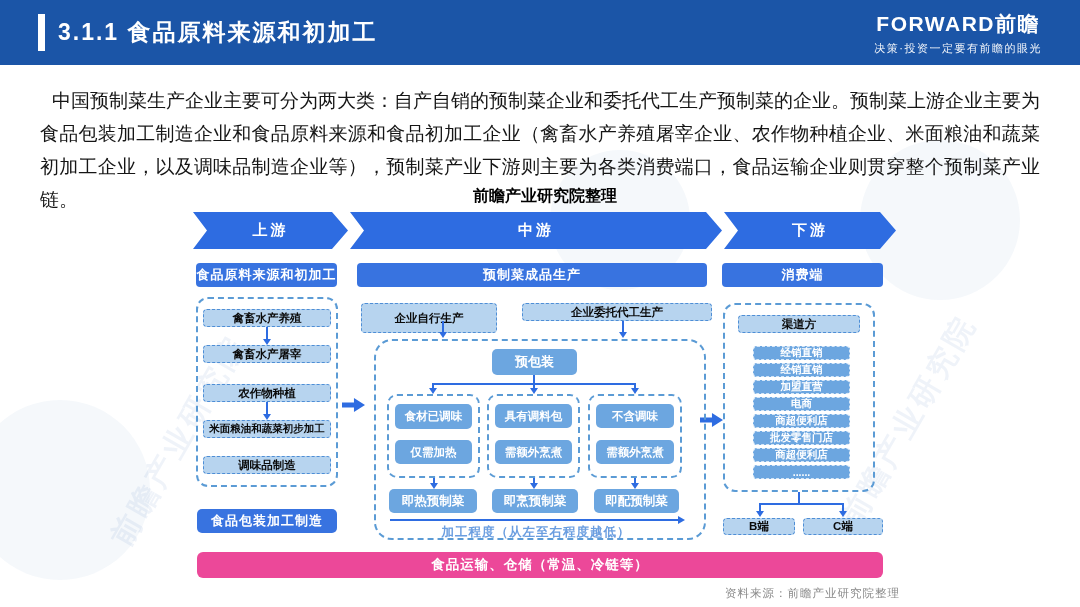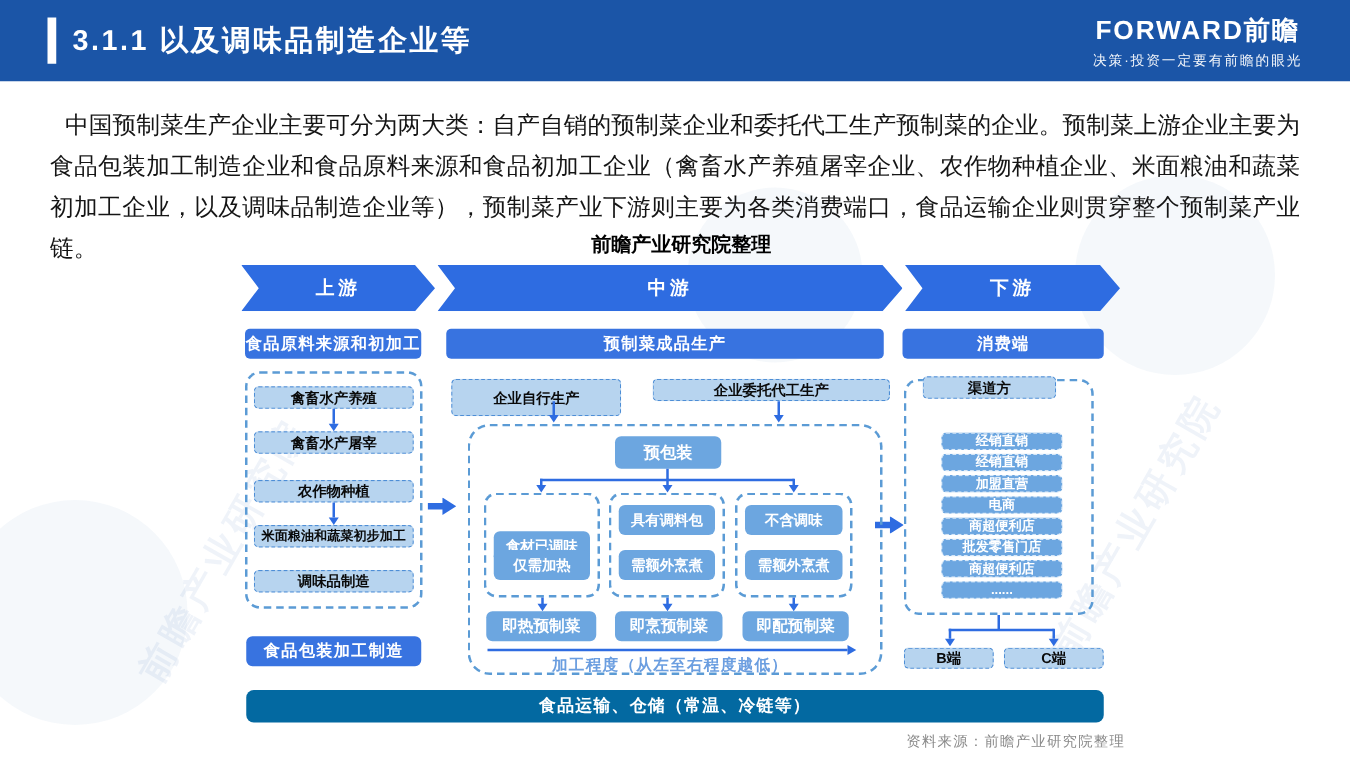--- a/index.html
+++ b/index.html
@@ -52,21 +52,21 @@
 <div id="page">
 
   <div class="wm-circle" style="left:-30px; top:400px; width:180px; height:180px;"></div>
   <div class="wm-circle" style="left:860px; top:140px; width:160px; height:160px;"></div>
   <div class="wm-circle" style="left:550px; top:150px; width:140px; height:140px;"></div>
   <div class="wm-text" style="left:60px; top:420px;">前瞻产业研究院</div>
   <div class="wm-text" style="left:790px; top:400px;">前瞻产业研究院</div>
 
   <div class="header">
     <div class="accent"></div>
-    <div class="page-title">3.1.1 以及调味品制造企业等</div>
+    <div class="page-title">3.1.1 食品原料来源和初加工</div>
     <div class="logo">
       <div class="logo-main">FORWARD前瞻</div>
       <div class="logo-sub">决策·投资一定要有前瞻的眼光</div>
     </div>
   </div>
 
   <div class="intro">中国预制菜生产企业主要可分为两大类：自产自销的预制菜企业和委托代工生产预制菜的企业。预制菜上游企业主要为食品包装加工制造企业和食品原料来源和食品初加工企业（禽畜水产养殖屠宰企业、农作物种植企业、米面粮油和蔬菜初加工企业，以及调味品制造企业等），预制菜产业下游则主要为各类消费端口，食品运输企业则贯穿整个预制菜产业链。</div>
 
   <div class="diagram-title">前瞻产业研究院整理</div>
 
@@ -109,21 +109,21 @@
   <div class="ah-down" style="left:429px; top:388px;"></div>
   <div class="vline" style="left:533px; top:383px; height:6px;"></div>
   <div class="ah-down" style="left:530px; top:388px;"></div>
   <div class="vline" style="left:634px; top:383px; height:6px;"></div>
   <div class="ah-down" style="left:631px; top:388px;"></div>
 
   <div class="dashed-box" style="left:387px; top:394px; width:93px; height:84px; border-radius:10px;"></div>
   <div class="dashed-box" style="left:487px; top:394px; width:93px; height:84px; border-radius:10px;"></div>
   <div class="dashed-box" style="left:588px; top:394px; width:94px; height:84px; border-radius:10px;"></div>
 
-  <div class="box-mid" style="left:395px; top:404px; width:77px; height:25px;margin-top:21px;">食材已调味</div>
+  <div class="box-mid" style="left:395px; top:404px; width:77px; height:25px;">食材已调味</div>
   <div class="box-mid" style="left:395px; top:440px; width:77px; height:24px;">仅需加热</div>
   <div class="box-mid" style="left:495px; top:404px; width:77px; height:24px;">具有调料包</div>
   <div class="box-mid" style="left:495px; top:440px; width:77px; height:24px;">需额外烹煮</div>
   <div class="box-mid" style="left:596px; top:404px; width:78px; height:24px;">不含调味</div>
   <div class="box-mid" style="left:596px; top:440px; width:78px; height:24px;">需额外烹煮</div>
 
   <div class="vline" style="left:433px; top:478px; height:6px;"></div>
   <div class="ah-down" style="left:430px; top:483px;"></div>
   <div class="vline" style="left:533px; top:478px; height:6px;"></div>
   <div class="ah-down" style="left:530px; top:483px;"></div>
@@ -132,38 +132,38 @@
 
   <div class="box-mid" style="left:389px; top:489px; width:88px; height:24px; font-size:12.5px;">即热预制菜</div>
   <div class="box-mid" style="left:492px; top:489px; width:86px; height:24px; font-size:12.5px;">即烹预制菜</div>
   <div class="box-mid" style="left:594px; top:489px; width:85px; height:24px; font-size:12.5px;">即配预制菜</div>
 
   <div class="hline" style="left:390px; top:519px; width:288px;"></div>
   <div class="ah-right" style="left:678px; top:516px;"></div>
   <div class="axis-label" style="left:390px; top:524px; width:292px;">加工程度（从左至右程度越低）</div>
 
   <div class="dashed-box" style="left:723px; top:303px; width:152px; height:189px;"></div>
-  <div class="box-light" style="left:738px; top:301px; width:107px; height:18px;">渠道方</div>
+  <div class="box-light" style="left:738px; top:315px; width:122px; height:18px;">渠道方</div>
 
   <div class="box-mid chan" style="left:753px; top:346px; width:97px; height:14px;">经销直销</div>
   <div class="box-mid chan" style="left:753px; top:363px; width:97px; height:14px;">经销直销</div>
   <div class="box-mid chan" style="left:753px; top:380px; width:97px; height:14px;">加盟直营</div>
   <div class="box-mid chan" style="left:753px; top:397px; width:97px; height:14px;">电商</div>
   <div class="box-mid chan" style="left:753px; top:414px; width:97px; height:14px;">商超便利店</div>
   <div class="box-mid chan" style="left:753px; top:431px; width:97px; height:14px;">批发零售门店</div>
   <div class="box-mid chan" style="left:753px; top:448px; width:97px; height:14px;">商超便利店</div>
   <div class="box-mid chan" style="left:753px; top:465px; width:97px; height:14px;">......</div>
 
   <div class="vline" style="left:798px; top:492px; height:12px;"></div>
   <div class="hline" style="left:759px; top:503px; width:84px;"></div>
   <div class="vline" style="left:759px; top:503px; height:8px;"></div>
   <div class="ah-down" style="left:756px; top:511px;"></div>
   <div class="vline" style="left:842px; top:503px; height:8px;"></div>
   <div class="ah-down" style="left:839px; top:511px;"></div>
 
   <div class="box-light" style="left:723px; top:518px; width:72px; height:17px;">B端</div>
   <div class="box-light" style="left:803px; top:518px; width:80px; height:17px;">C端</div>
 
-  <div class="box-solid" style="left:197px; top:552px; width:686px; height:26px; background:#0369a1; border-radius:6px; font-size:13.5px;">食品运输、仓储（常温、冷链等）</div>
+  <div class="box-solid" style="left:197px; top:552px; width:686px; height:26px; background:#ec4899; border-radius:6px; font-size:13.5px;">食品运输、仓储（常温、冷链等）</div>
 
   <div class="source">资料来源：前瞻产业研究院整理</div>
 
 </div>
 
 </body></html>

